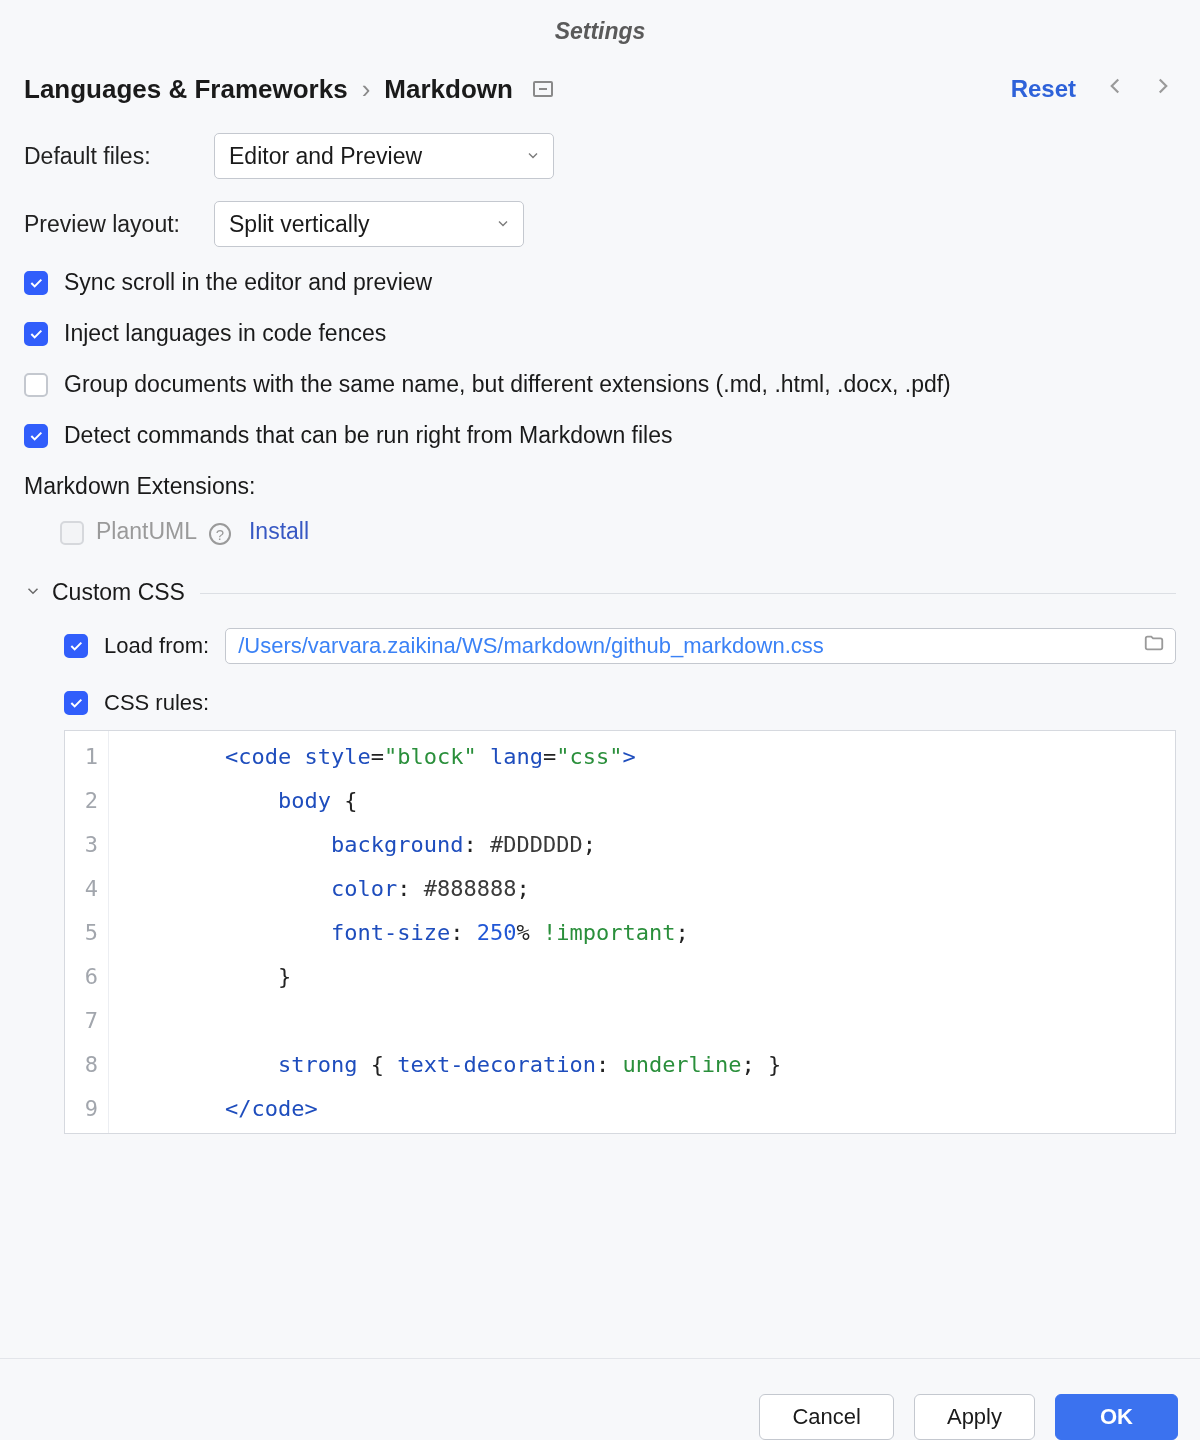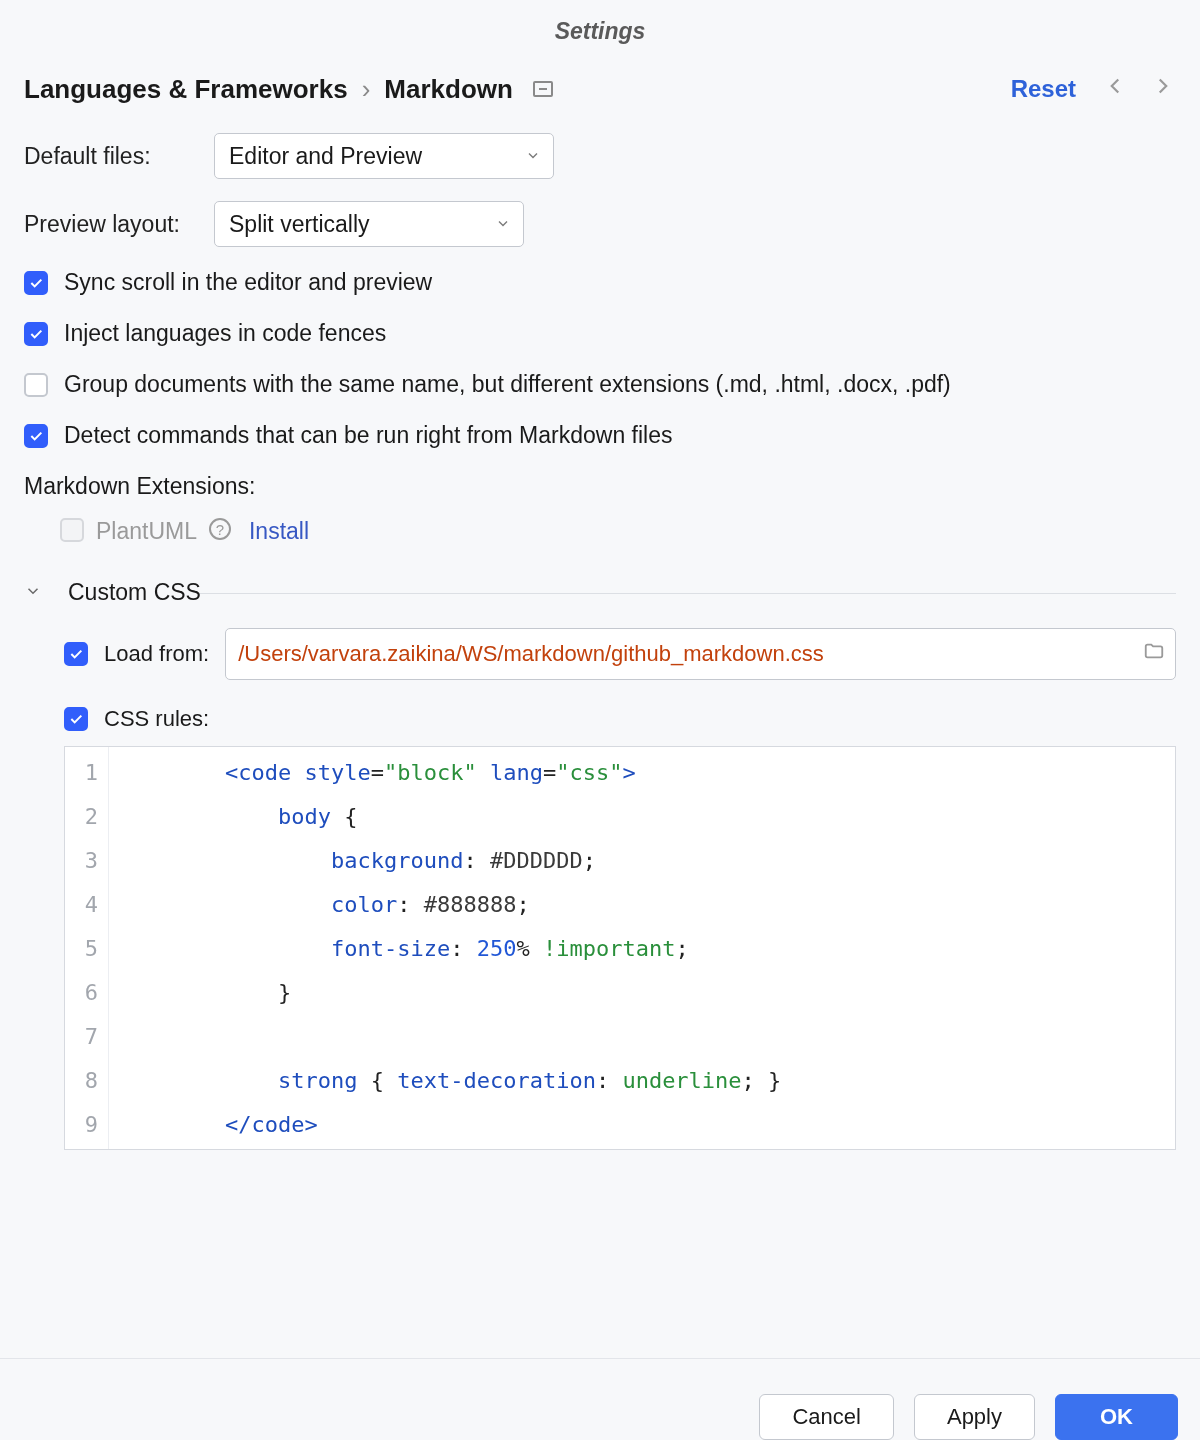--- a/index.html
+++ b/index.html
@@ -62,40 +62,40 @@
   .cbox {
     width: 24px; height: 24px; border-radius: 5px; flex-shrink: 0;
     display: flex; align-items: center; justify-content: center;
     border: 2px solid #c4c8cf; background: #fff;
   }
   .cbox.checked { background: #315efb; border-color: #315efb; }
   .cbox.checked svg { display: block; }
   .cbox svg { display: none; width: 16px; height: 16px; stroke: #fff; stroke-width: 3; fill: none; }
   .cbox.disabled { border-color: #d6d8dc; background: #f3f4f6; }
   .section-label { font-size: 23px; margin: 12px 0 18px 0; }
-  .ext-row { display: flex; align-items: flex-start; gap: 12px; margin-left: 36px; margin-bottom: 34px; }
+  .ext-row { display: flex; align-items: flex-end; gap: 12px; margin-left: 36px; margin-bottom: 34px; }
   .ext-row .ext-name { color: #9a9a9a; font-size: 23px; }
   .qicon { width: 22px; height: 22px; border: 2px solid #9a9a9a; border-radius: 50%; color: #9a9a9a; font-size: 15px; display: flex; align-items: center; justify-content: center; }
   .install { color: #3758c3; font-size: 23px; margin-left: 6px; }
   .collapsible {
-    display: flex; align-items: center; gap: 26px; font-size: 23px; margin-bottom: 22px;
+    display: flex; align-items: center; gap: 10px; font-size: 23px; margin-bottom: 22px;
     position: relative;
   }
   .collapsible::after {
     content: ""; position: absolute; left: 176px; right: 0; top: 50%;
     border-top: 1px solid #dcdfe4;
   }
   .collapsible .chev { transform: rotate(0deg); color: #6a6a6a; }
   .collapsible .chev svg { width: 18px; height: 18px; }
   .indent { margin-left: 40px; }
   .input-row { display: flex; align-items: center; gap: 16px; margin-bottom: 26px; }
   .text-input {
-    flex: 1; height: 52px; background: #fff; border: 1px solid #c4c8cf; border-radius: 5px;
+    flex: 1; height: 36px; background: #fff; border: 1px solid #c4c8cf; border-radius: 5px;
     display: flex; align-items: center; padding: 0 44px 0 12px; font-size: 22px; position: relative;
-    color: #c2410c;
+    color: #3b82f6;
   }
   .folder-icon { position: absolute; right: 10px; top: 50%; transform: translateY(-50%); color: #9a9a9a; }
   .editor {
     border: 1px solid #d6d9df; background: #fff; margin-top: 14px;
     display: flex; font-family: "SF Mono", Menlo, Consolas, monospace; font-size: 22px;
     line-height: 44px; height: 404px; overflow: hidden;
   }
   .gutter {
     width: 44px; background: #fff; border-right: 1px solid #eceef2;
     color: #a2a6ad; text-align: right; padding: 4px 10px 0 0;

